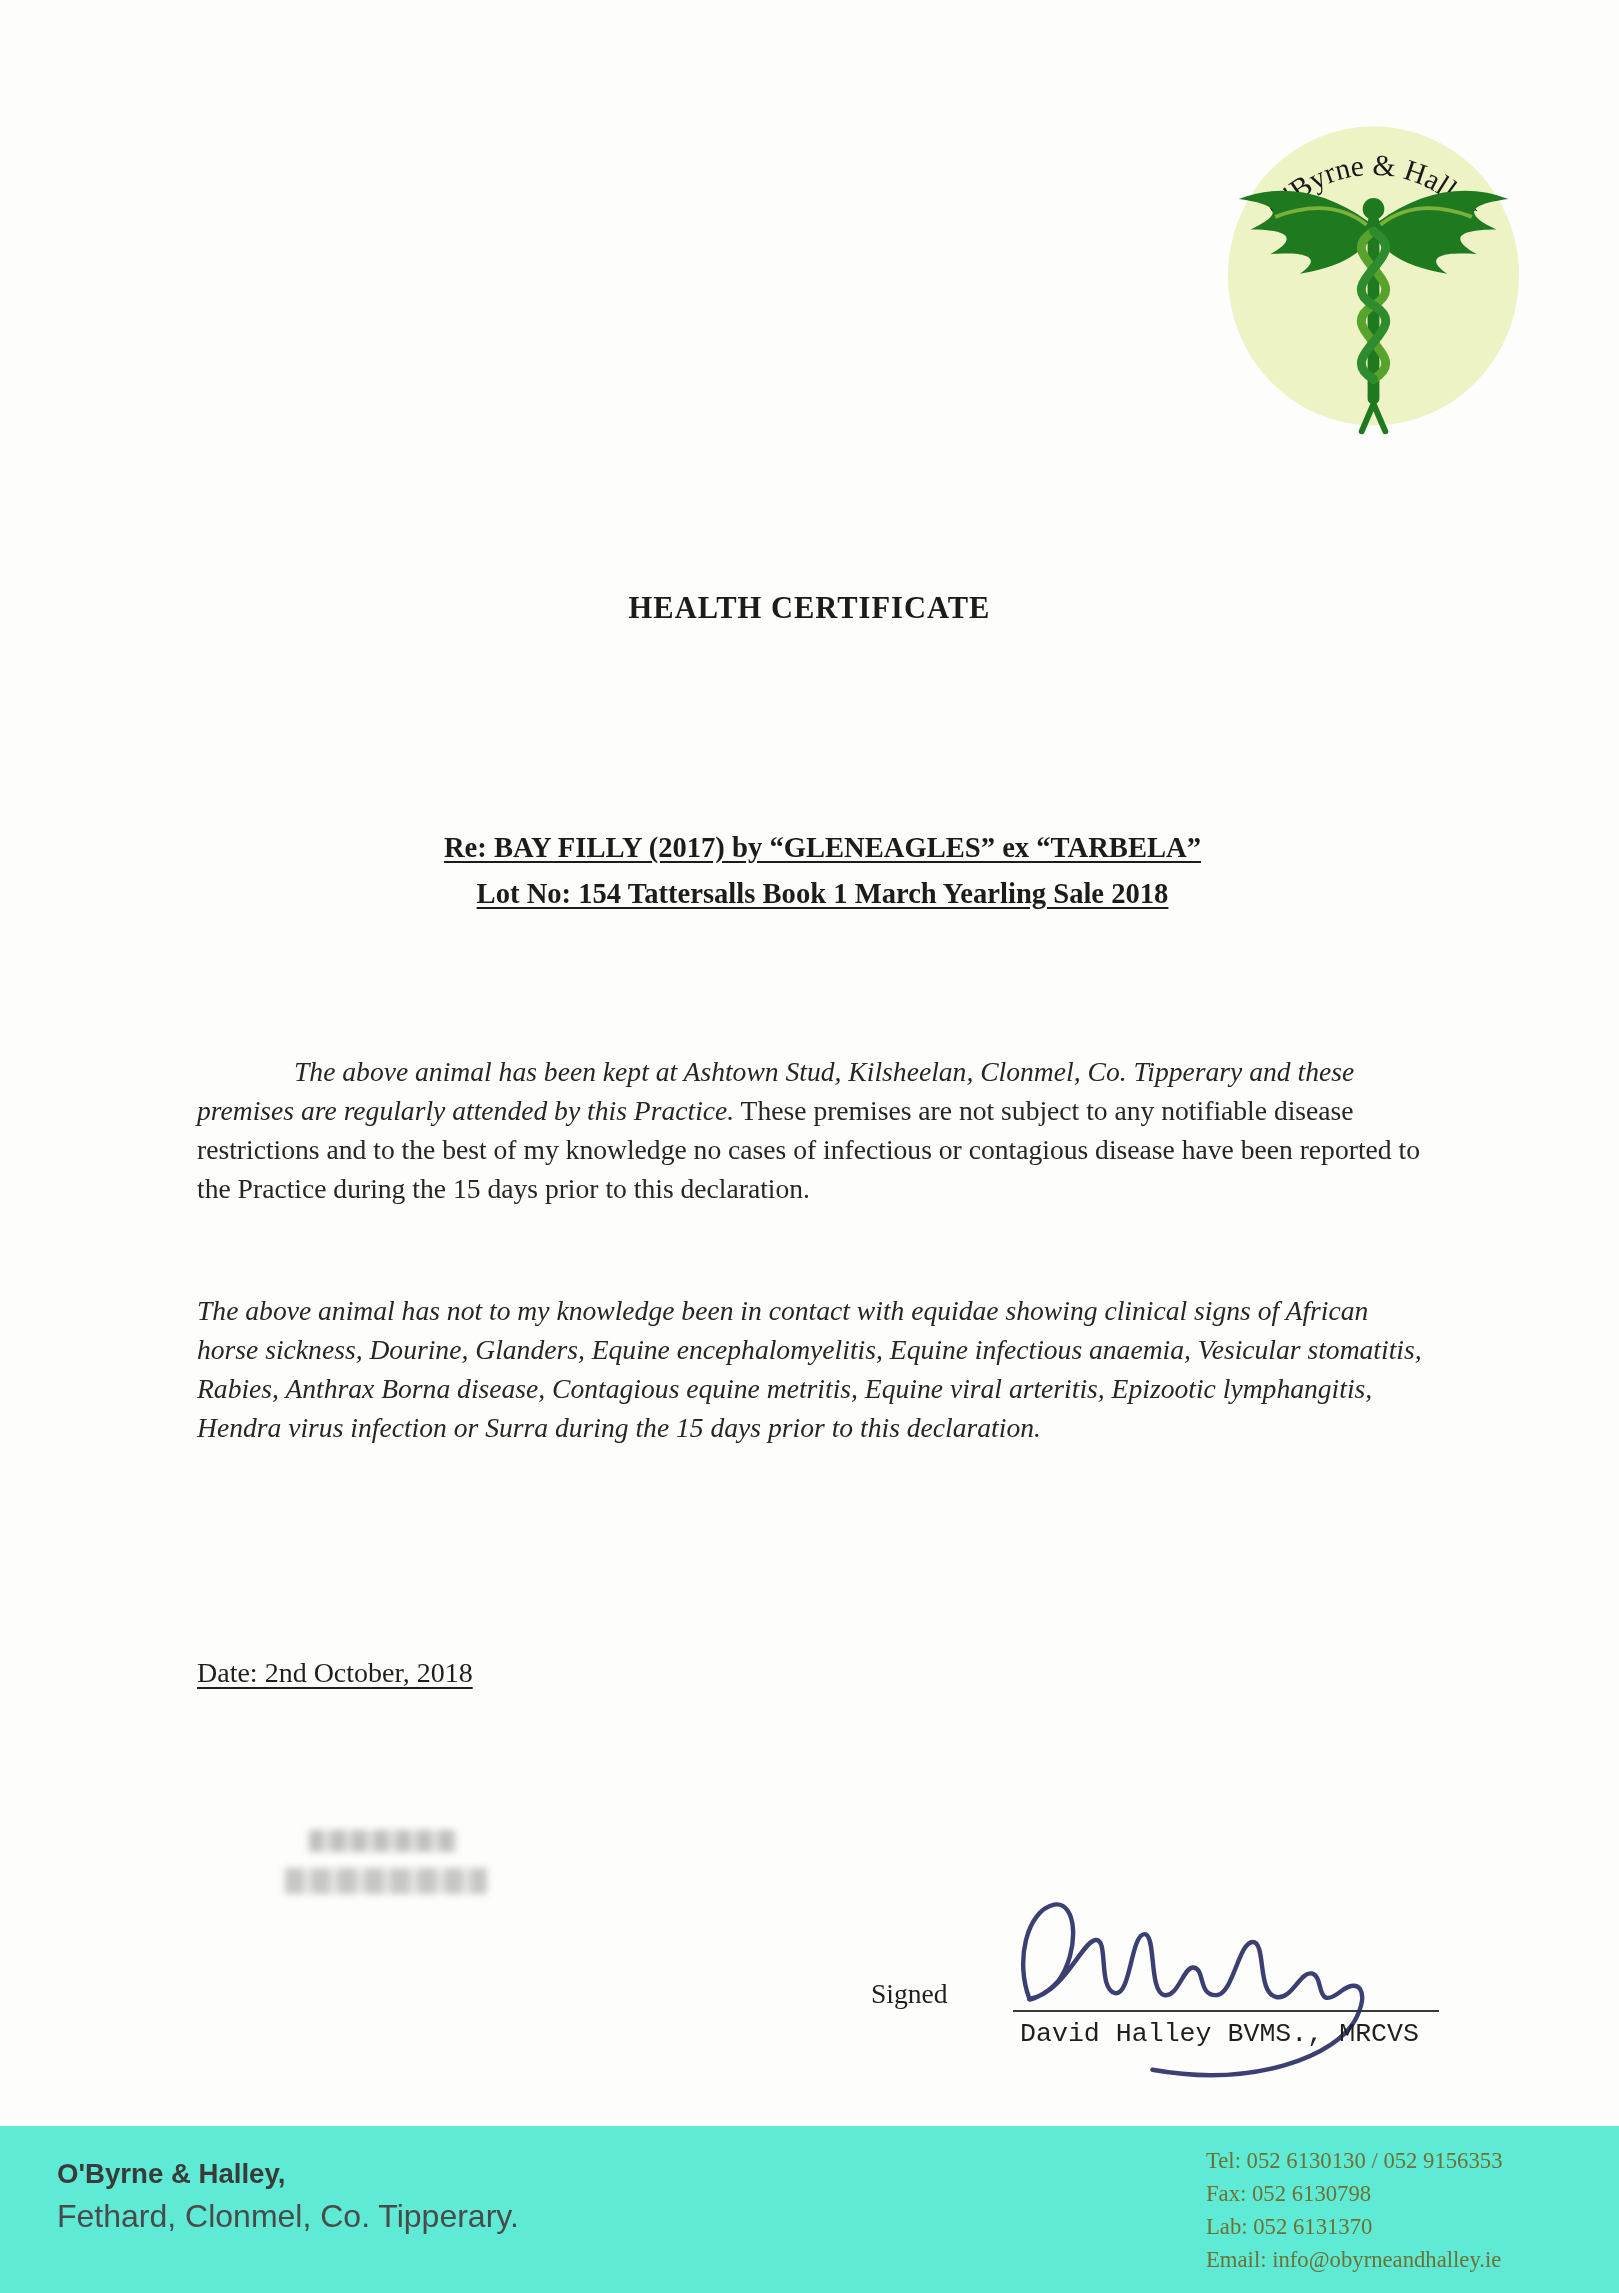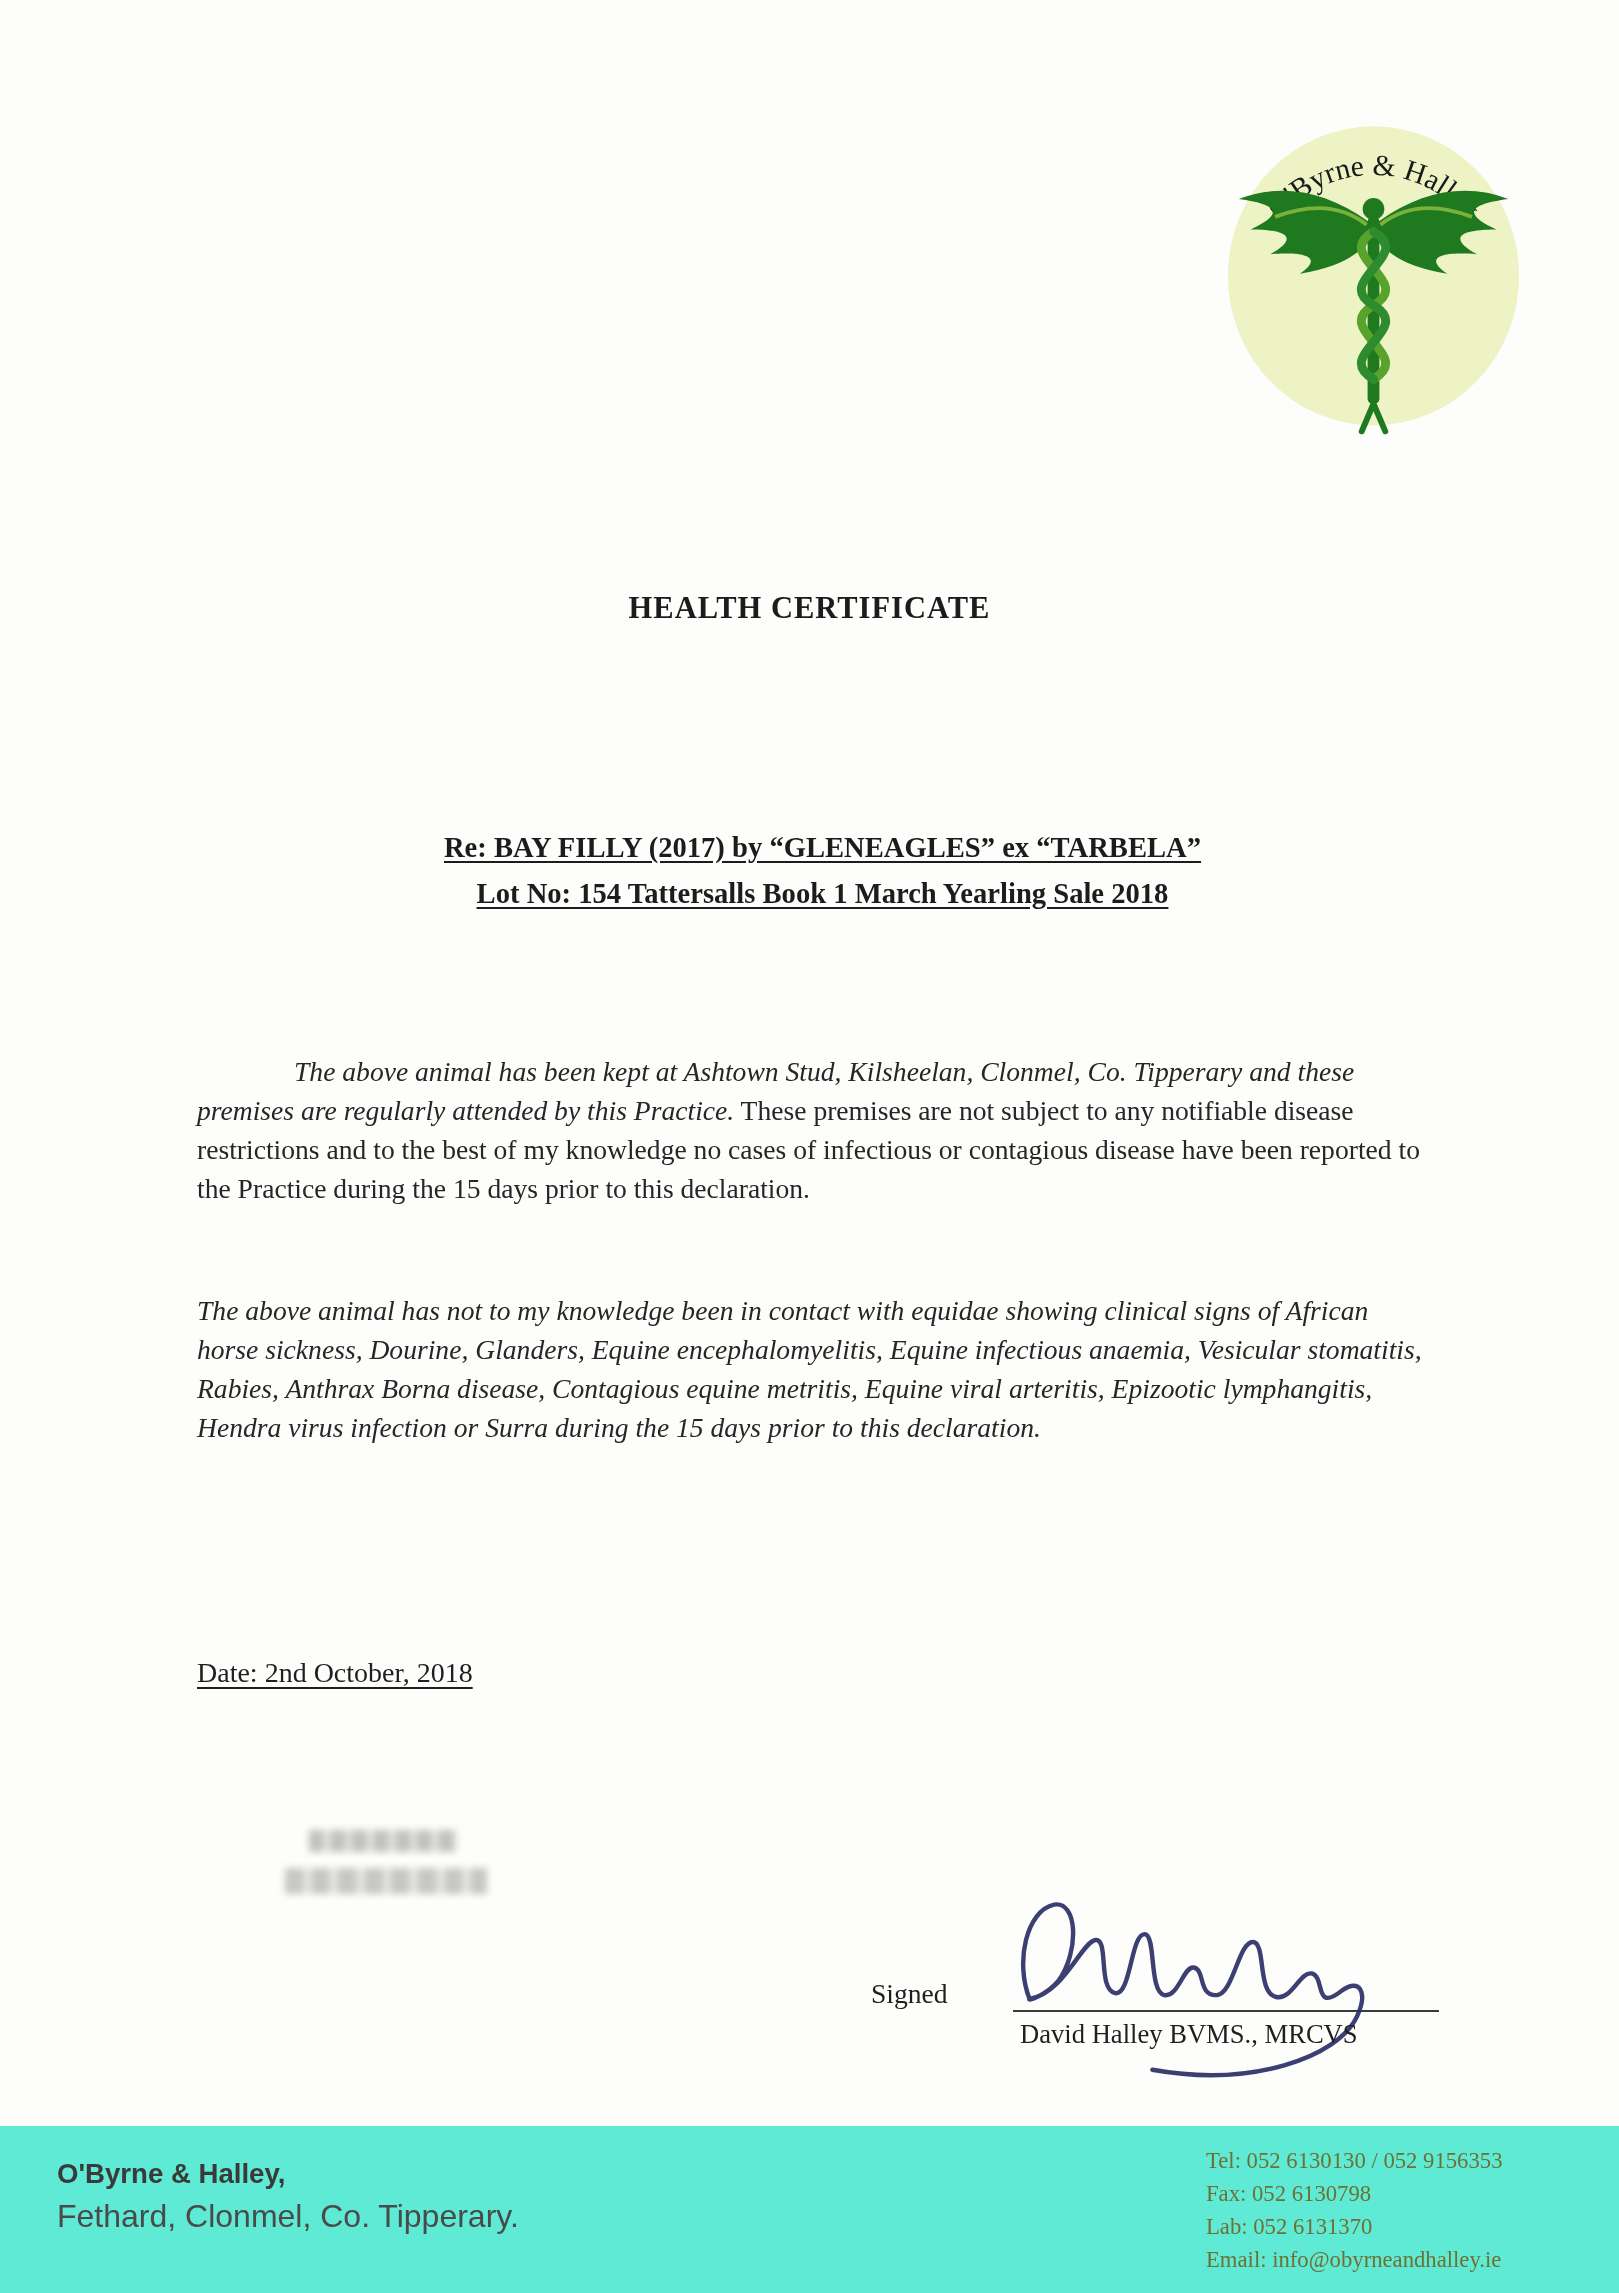--- a/index.html
+++ b/index.html
@@ -50,21 +50,21 @@
   .signed-label{
     position:absolute;top:1978px;left:871px;
     font-size:27.6px;color:#1f1f1f;
   }
   .sig-line{
     position:absolute;top:2010px;left:1013px;width:426px;
     border-bottom:2px solid #3a3a3a;
   }
   .sig-name{
     position:absolute;top:2019px;left:1020px;width:424px;
-    font-size:26.6px;color:#1f1f1f;
+    font-size:26.6px;color:#1f1f1f;font-family:Liberation Mono, monospace;
   }
   .sig-svg{position:absolute;top:1883px;left:975px;width:463px;height:231px;pointer-events:none;}
   
   .footer{
     position:absolute;top:2126px;left:0;width:100%;height:167px;
     background:#5eead4;
   }
   .footer-left{
     position:absolute;top:31.5px;left:57px;
     font-family:"Liberation Sans", sans-serif;

